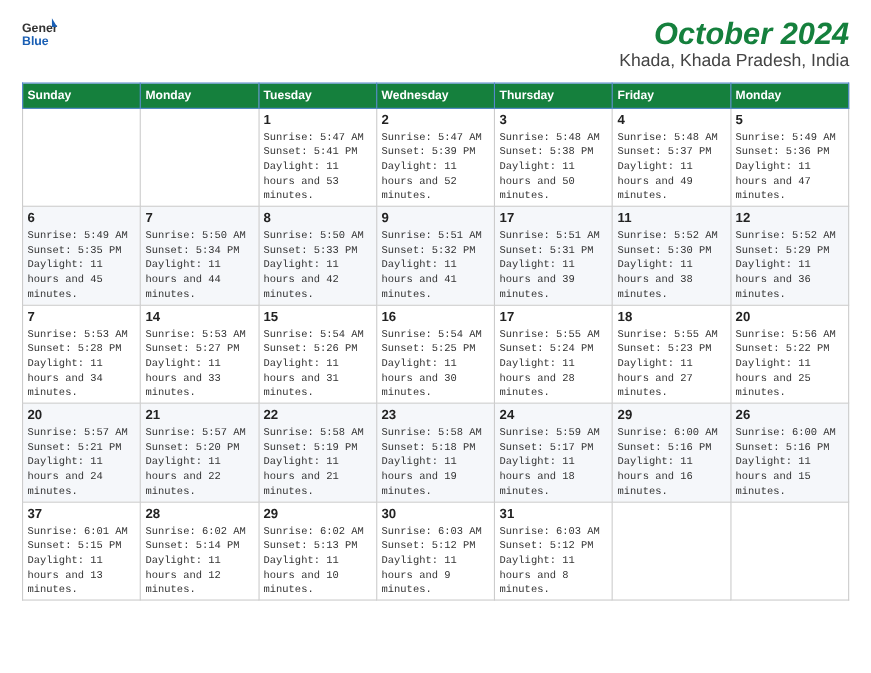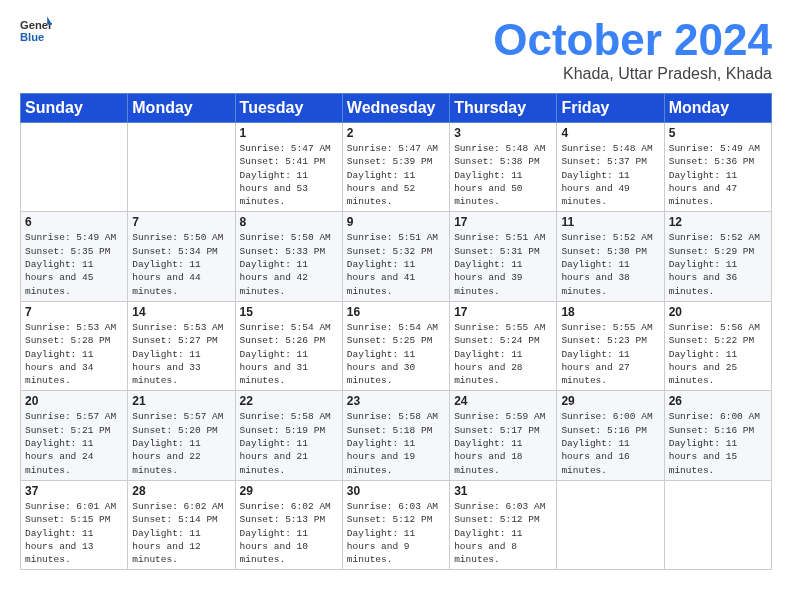--- a/index.html
+++ b/index.html
@@ -26,37 +26,38 @@
     }
     .logo-icon {
       width: 32px;
       height: 32px;
       margin-right: 4px;
     }
     .title-block {
       text-align: right;
     }
     .month-title {
-      font-size: 44px;
+      font-size: 28px;
       font-weight: bold;
-      color: #3b82f6;
+      color: #15803d;
+      font-style: italic;
     }
     .location-title {
       font-size: 16px;
       color: #444;
     }
     table {
       width: 100%;
       border-collapse: collapse;
       table-layout: fixed;
     }
     thead tr th {
-      background-color: #1d4ed8;
+      background-color: #15803d;
       color: #fff;
-      font-size: 16px;
+      font-size: 11px;
       padding: 5px 4px;
       text-align: left;
       border: 1px solid #5588cc;
     }
     tbody tr td {
       border: 1px solid #ccc;
       vertical-align: top;
       padding: 3px 4px;
       font-size: 10px;
       color: #333;
@@ -90,21 +91,21 @@
   <div class="header">
     <div class="logo">
       <svg class="logo-icon" viewBox="0 0 40 40" xmlns="http://www.w3.org/2000/svg">
         <text x="0" y="18" font-size="14" font-weight="bold" fill="#333">General</text>
         <text x="0" y="32" font-size="14" font-weight="bold" fill="#1a5fb4">Blue</text>
         <polygon points="34,2 40,12 34,12" fill="#1a5fb4"></polygon>
       </svg>
     </div>
     <div class="title-block">
       <div class="month-title">October 2024</div>
-      <div class="location-title">Khada, Uttar Pradesh, Khada</div>
+      <div class="location-title">Khada, Khada Pradesh, India</div>
     </div>
   </div>
 
   <table>
     <thead>
       <tr>
         <th>Sunday</th>
         <th>Monday</th>
         <th>Tuesday</th>
         <th>Wednesday</th>

